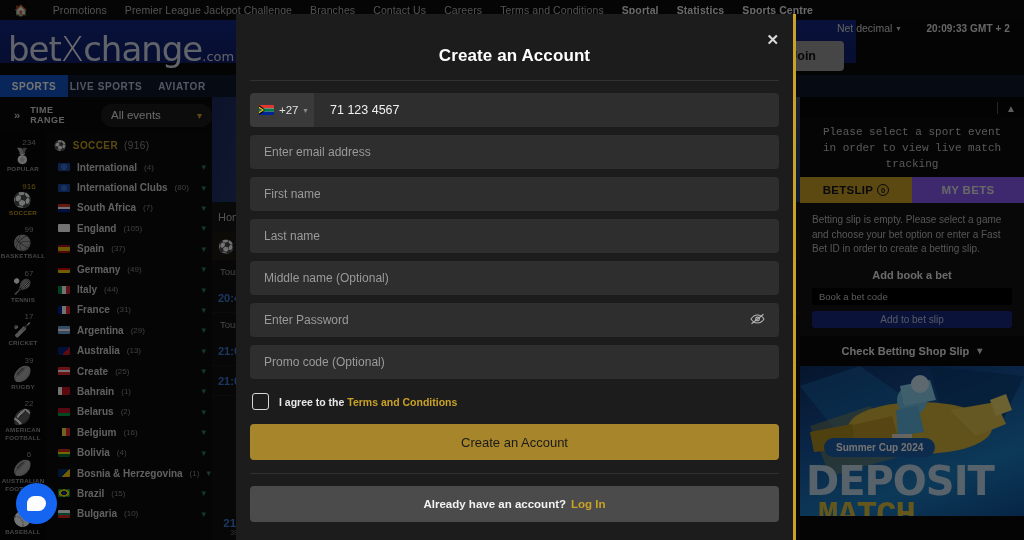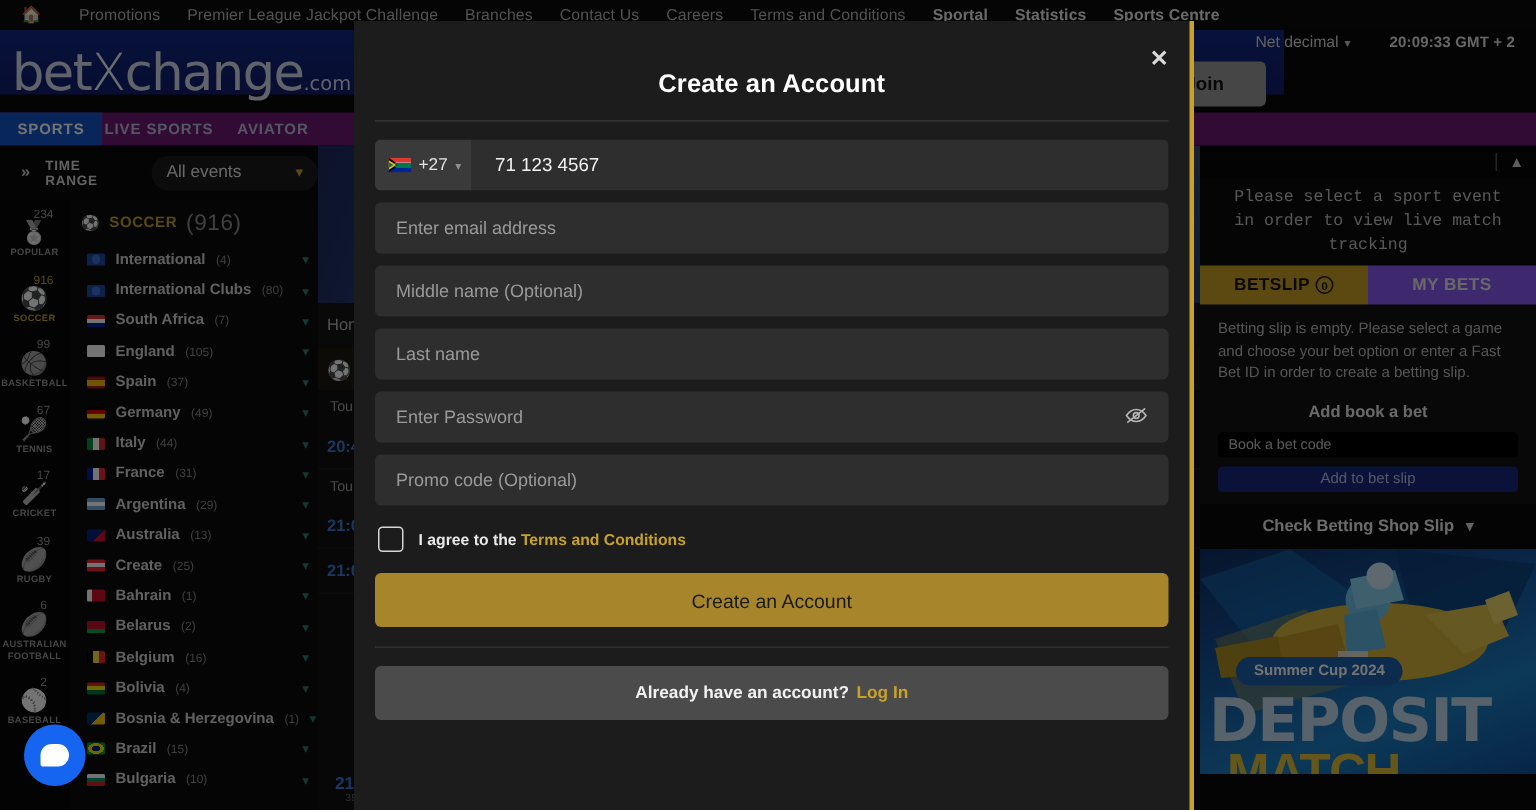--- a/index.html
+++ b/index.html
@@ -53,21 +53,21 @@
   .vdiv { width:1px; height:16px; background:#4d5f9e; margin:0 14px; }
   .login-btn { color:#d3dae9; font-size:12px; font-weight:normal; padding:0 16px; }
   .join-btn {
     background:#9c9c9c; color:#101010; font-size:12.5px; font-weight:bold;
     border-radius:4px; padding:8px 28px; margin-left:14px;
   }
 
   
   .subnav {
     position:absolute; left:0; top:75px; width:1024px; height:22px;
-    background:#701a75; display:flex; z-index:4;
+    background:#0f172a; display:flex; z-index:4;
   }
   .subnav-item {
     color:#b9c2de; font-size:10px; font-weight:bold; letter-spacing:0.6px;
     display:flex; align-items:center; justify-content:center;
     width:68px; height:22px;
   }
   .subnav-item.active { background:#1656c7; color:#ffffff; }
   .subnav-item.wide { width:76px; }
 
   
@@ -112,21 +112,21 @@
   
   .leaguelist {
     position:absolute; left:46px; top:133px; width:166px; height:407px;
     background:#0d0d0d; overflow:hidden; z-index:3;
   }
   .ll-head {
     display:flex; align-items:center; gap:6px;
     padding:7px 8px 6px 8px; color:#c9a227; font-size:10px; font-weight:bold;
     letter-spacing:0.4px;
   }
-  .ll-head .cnt { color:#8e8e8e; font-weight:normal; font-size:15px;}
+  .ll-head .cnt { color:#8e8e8e; font-weight:normal; font-size:10px;}
   .ll-row {
     display:flex; align-items:center; height:20.4px; padding:0 6px 0 12px; gap:7px;
   }
   .flag { width:12px; height:8px; border-radius:1px; flex:none; display:block;
           background:#555; overflow:hidden; position:relative; }
   .ll-name { color:#d4d4d4; font-size:10px; font-weight:bold; white-space:nowrap;}
   .ll-cnt { color:#8a8a8a; font-size:8px; }
   .ll-chev { margin-left:auto; color:#2e7d74; font-size:9px; }
 
   
@@ -229,21 +229,21 @@
     position:absolute; left:24px; top:72px; background:#1e5fa8; color:#fff;
     font-size:10px; font-weight:bold; padding:4px 12px; border-radius:11px;
   }
   .deposit-txt {
     position:absolute; left:6px; top:92px; font-size:40px; font-weight:bold;
     color:#cfe3f2; letter-spacing:-1px; opacity:.92;
     font-family:"DejaVu Sans", sans-serif;
   }
   .match-txt {
     position:absolute; left:18px; top:130px; font-size:34px; font-weight:bold;
-    color:#e0c23c; letter-spacing:-1px;
+    color:#e0c23c; letter-spacing:-1px;font-family:Liberation Mono, monospace;
   }
 
   
   .scrim {
     position:absolute; left:0; top:0; width:1024px; height:540px;
     background:rgba(0,0,0,0.55); z-index:8;
   }
   .modal {
     position:absolute; left:236px; top:14px; width:560px; height:526px;
     background:#1c1c1c; z-index:9; overflow:hidden;
@@ -410,20 +410,25 @@
     </div>
     <div class="rail-item">
       <span class="rail-count">17</span>
       <span class="rail-ic">🏏</span>
       <span class="rail-name">CRICKET</span>
     </div>
     <div class="rail-item">
       <span class="rail-count">39</span>
       <span class="rail-ic">🏉</span>
       <span class="rail-name">RUGBY</span>
+    </div>
+    <div class="rail-item">
+      <span class="rail-count">22</span>
+      <span class="rail-ic">🏈</span>
+      <span class="rail-name">AMERICAN FOOTBALL</span>
     </div>
     <div class="rail-item">
       <span class="rail-count">6</span>
       <span class="rail-ic">🏉</span>
       <span class="rail-name">AUSTRALIAN FOOTBALL</span>
     </div>
     <div class="rail-item">
       <span class="rail-count">2</span>
       <span class="rail-ic">⚾</span>
       <span class="rail-name">BASEBALL</span>
@@ -652,24 +657,27 @@
         </div>
         <div class="phoneval">
           <span>71 123 4567</span>
         </div>
       </div>
 
       <div class="ffield">
         <span>Enter email address</span>
       </div>
       <div class="ffield">
-        <span>Middle name (Optional)</span>
+        <span>First name</span>
       </div>
       <div class="ffield">
         <span>Last name</span>
+      </div>
+      <div class="ffield">
+        <span>Middle name (Optional)</span>
       </div>
       <div class="ffield">
         <span>Enter Password</span>
         <span class="eye">
           <svg width="15" height="12" viewBox="0 0 15 12" fill="none" stroke="#b4b4b4" stroke-width="1.1">
             <path d="M1 6c2-3 4-4 6.5-4S12 3 14 6c-2 3-4 4-6.5 4S3 9 1 6z"></path>
             <circle cx="7.5" cy="6" r="1.9"></circle>
             <line x1="1.5" y1="10.8" x2="13.5" y2="1.2"></line>
           </svg>
         </span>

